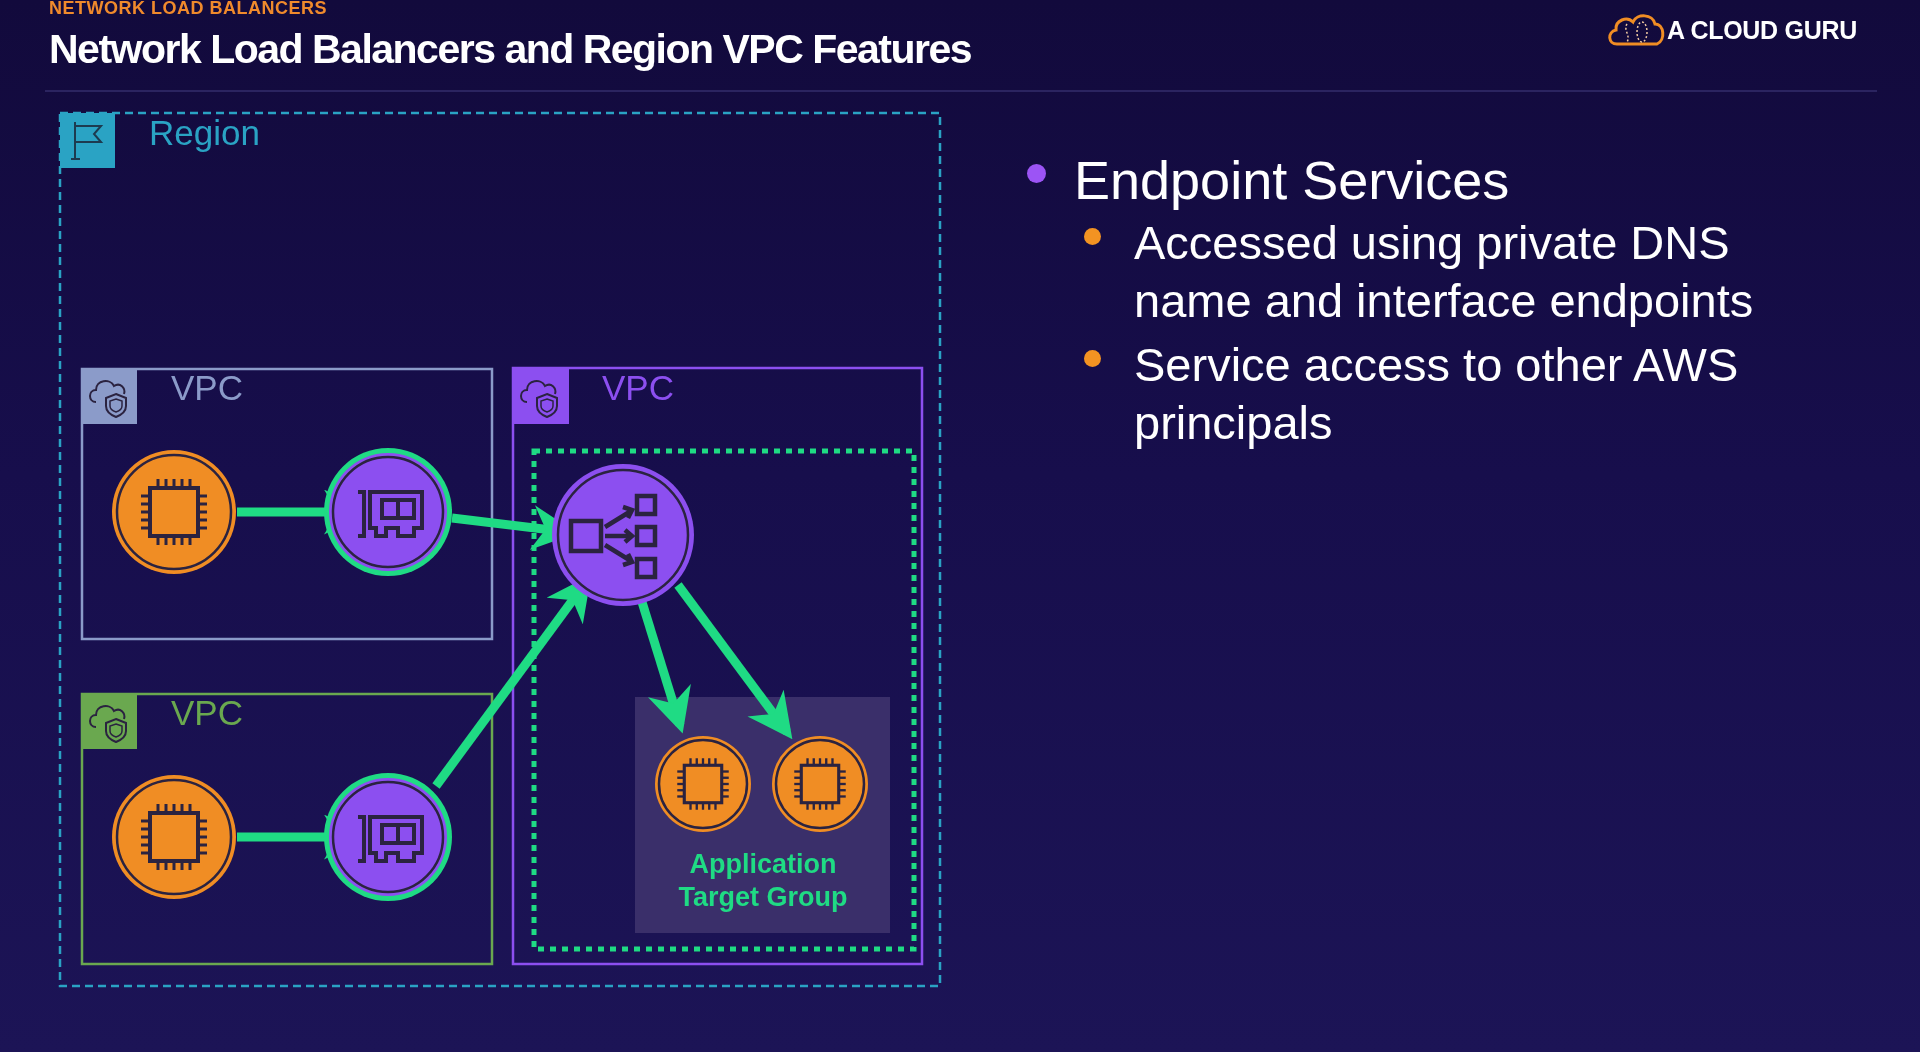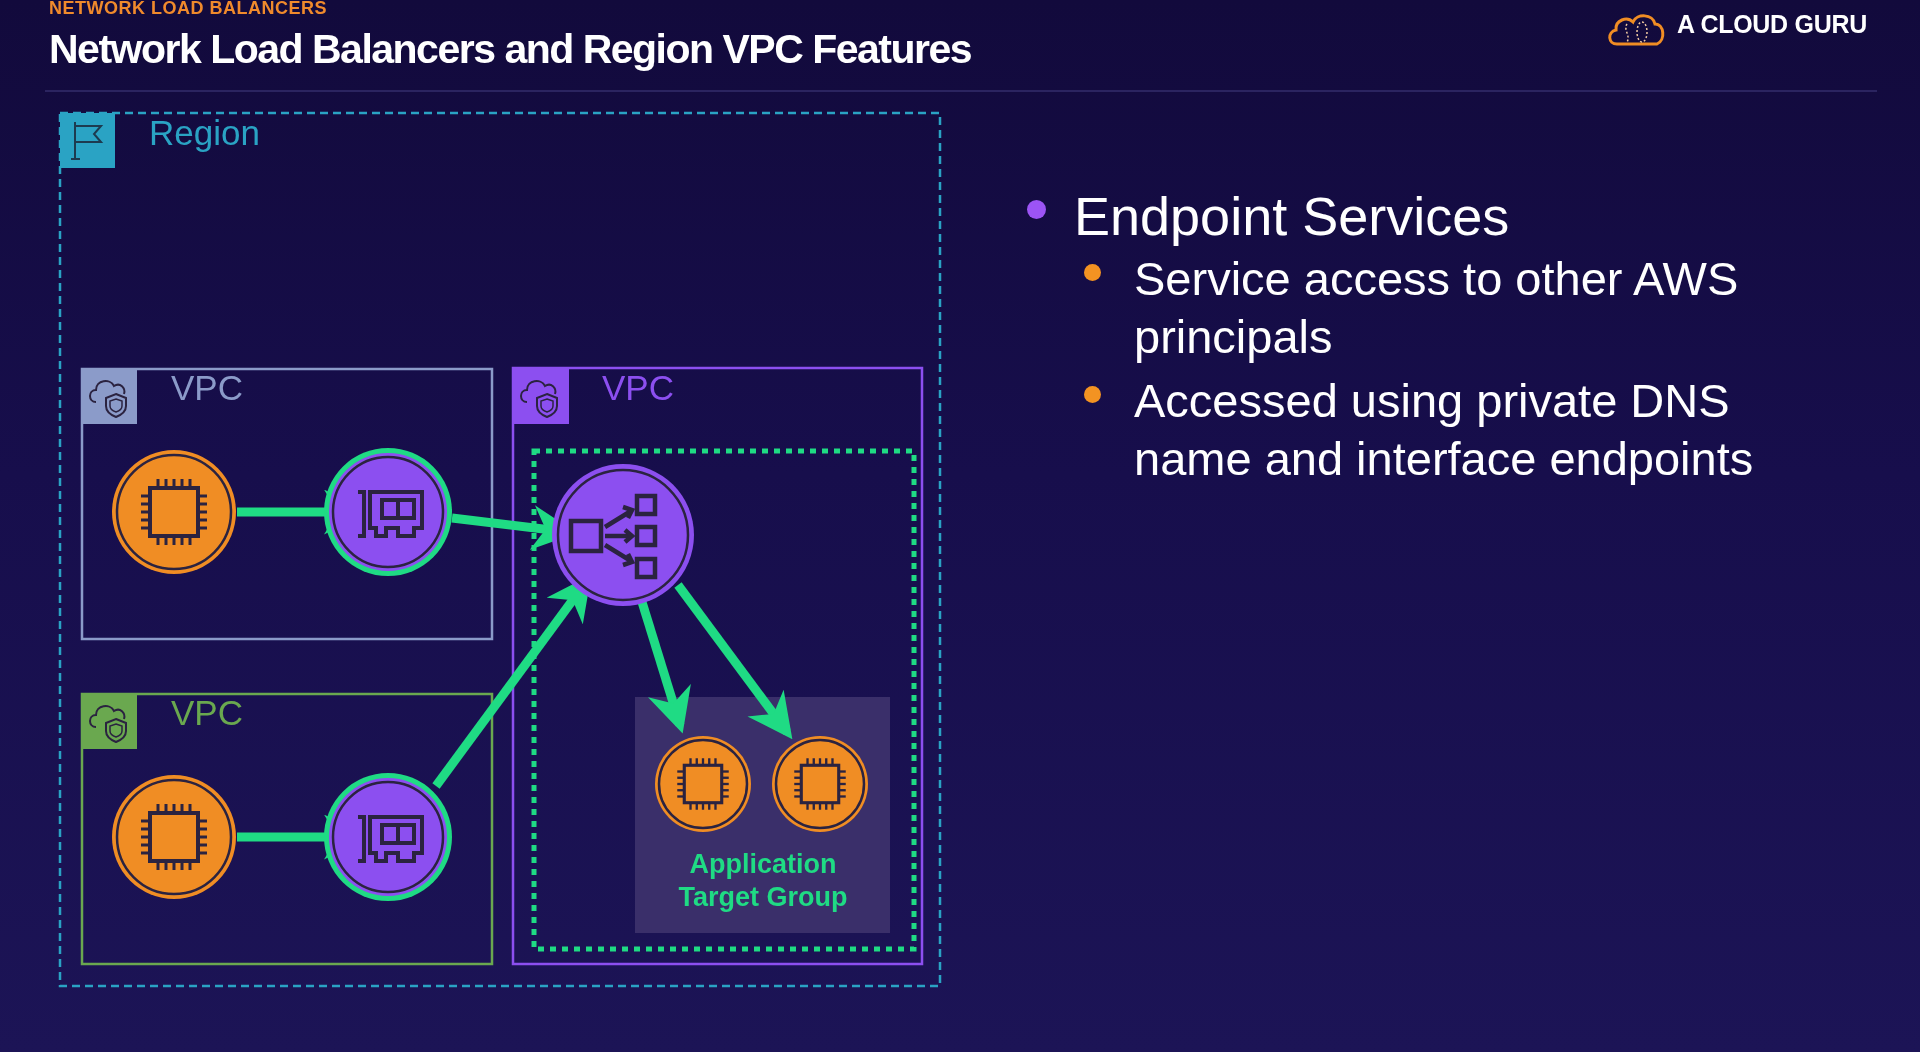--- a/index.html
+++ b/index.html
@@ -4,24 +4,24 @@
 <style>
   html, body { margin:0; padding:0; }
   body {
     width:1920px; height:1052px; overflow:hidden; position:relative;
     background: linear-gradient(180deg, #120a3c 0%, #170e4c 45%, #1c1456 100%);
     font-family: "Liberation Sans", sans-serif; color:#fff;
   }
   .eyebrow { position:absolute; left:49px; top:-2px; font-size:18px; font-weight:bold; color:#f08a2c; letter-spacing:0.5px; }
   .title { position:absolute; left:49px; top:26px; font-size:41px; font-weight:bold; letter-spacing:-1.5px; color:#fff; }
   .divider { position:absolute; left:45px; top:90px; width:1832px; height:2px; background:#2b2460; }
-  .logo { position:absolute; left:1605px; top:10px; display:flex; gap:10px; }
+  .logo { position:absolute; left:1605px; top:10px; display:flex; align-items:center; }
   .logo-text { font-size:25px; font-weight:bold; color:#fff; letter-spacing:-0.3px; }
   #diagram { position:absolute; left:0; top:0; }
-  .bullets { position:absolute; left:1020px; top:148px;margin-top:36px; }
+  .bullets { position:absolute; left:1020px; top:148px; }
   .b1 { position:relative; padding-left:54px; font-size:54px; line-height:64px; color:#fff; }
   .b2 { position:relative; padding-left:114px; font-size:47px; line-height:58px; color:#fff; margin-top:2px; }
   .dot { position:absolute; border-radius:50%; }
   .b1 .dot { width:19px; height:19px; background:#9c54f5; left:7px; top:16px; }
   .b2 .dot { width:17px; height:17px; background:#f39322; left:64px; top:14px; }
   .b2 + .b2 { margin-top:6px; }
   svg text { font-family: "Liberation Sans", sans-serif; }
 </style>
 </head>
 <body>
@@ -174,21 +174,21 @@
   </g>
 </svg>
 
 <div class="bullets">
   <div class="b1">
     <span class="dot"></span>
     <span>Endpoint Services</span>
   </div>
   <div class="b2">
     <span class="dot"></span>
-    <div>Service access to other AWS</div>
-    <div>principals</div>
+    <div>Accessed using private DNS</div>
+    <div>name and interface endpoints</div>
   </div>
   <div class="b2">
     <span class="dot"></span>
-    <div>Accessed using private DNS</div>
-    <div>name and interface endpoints</div>
+    <div>Service access to other AWS</div>
+    <div>principals</div>
   </div>
 </div>
 
 </body></html>

